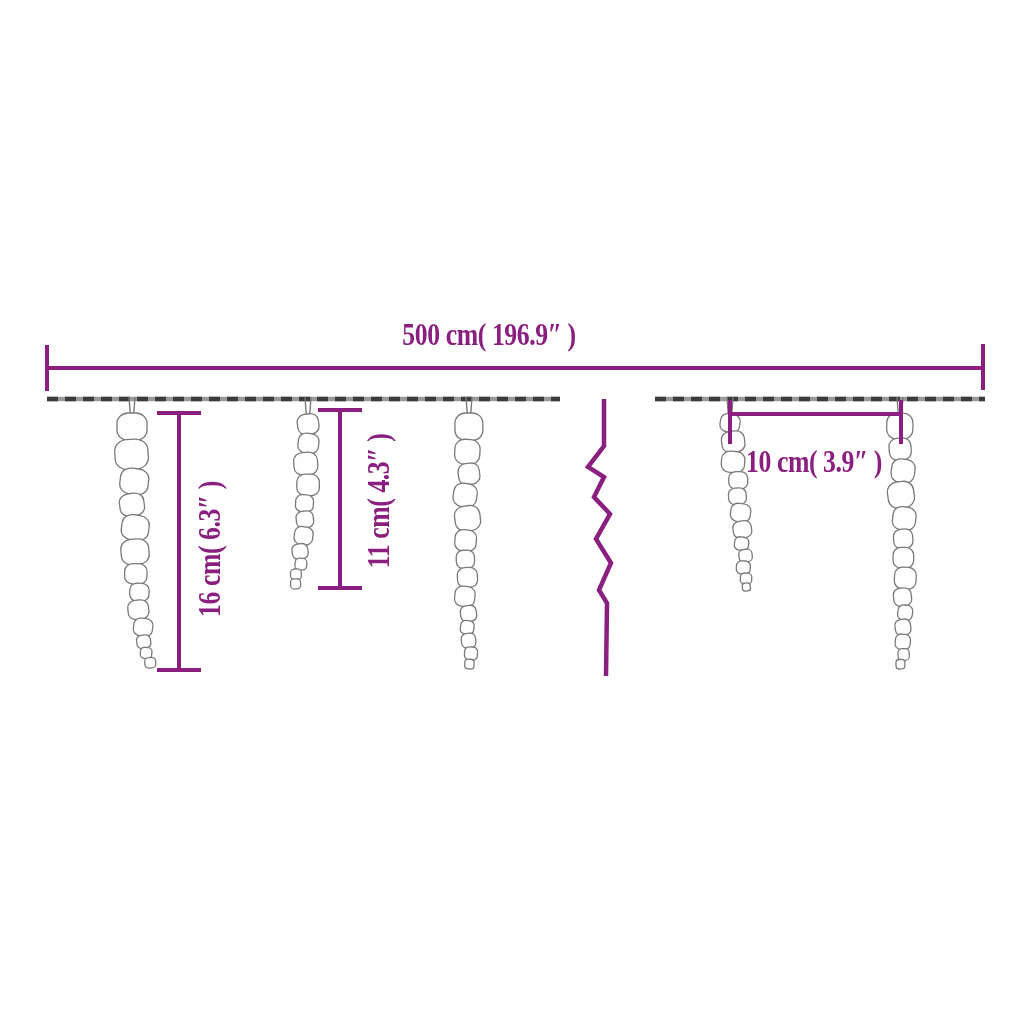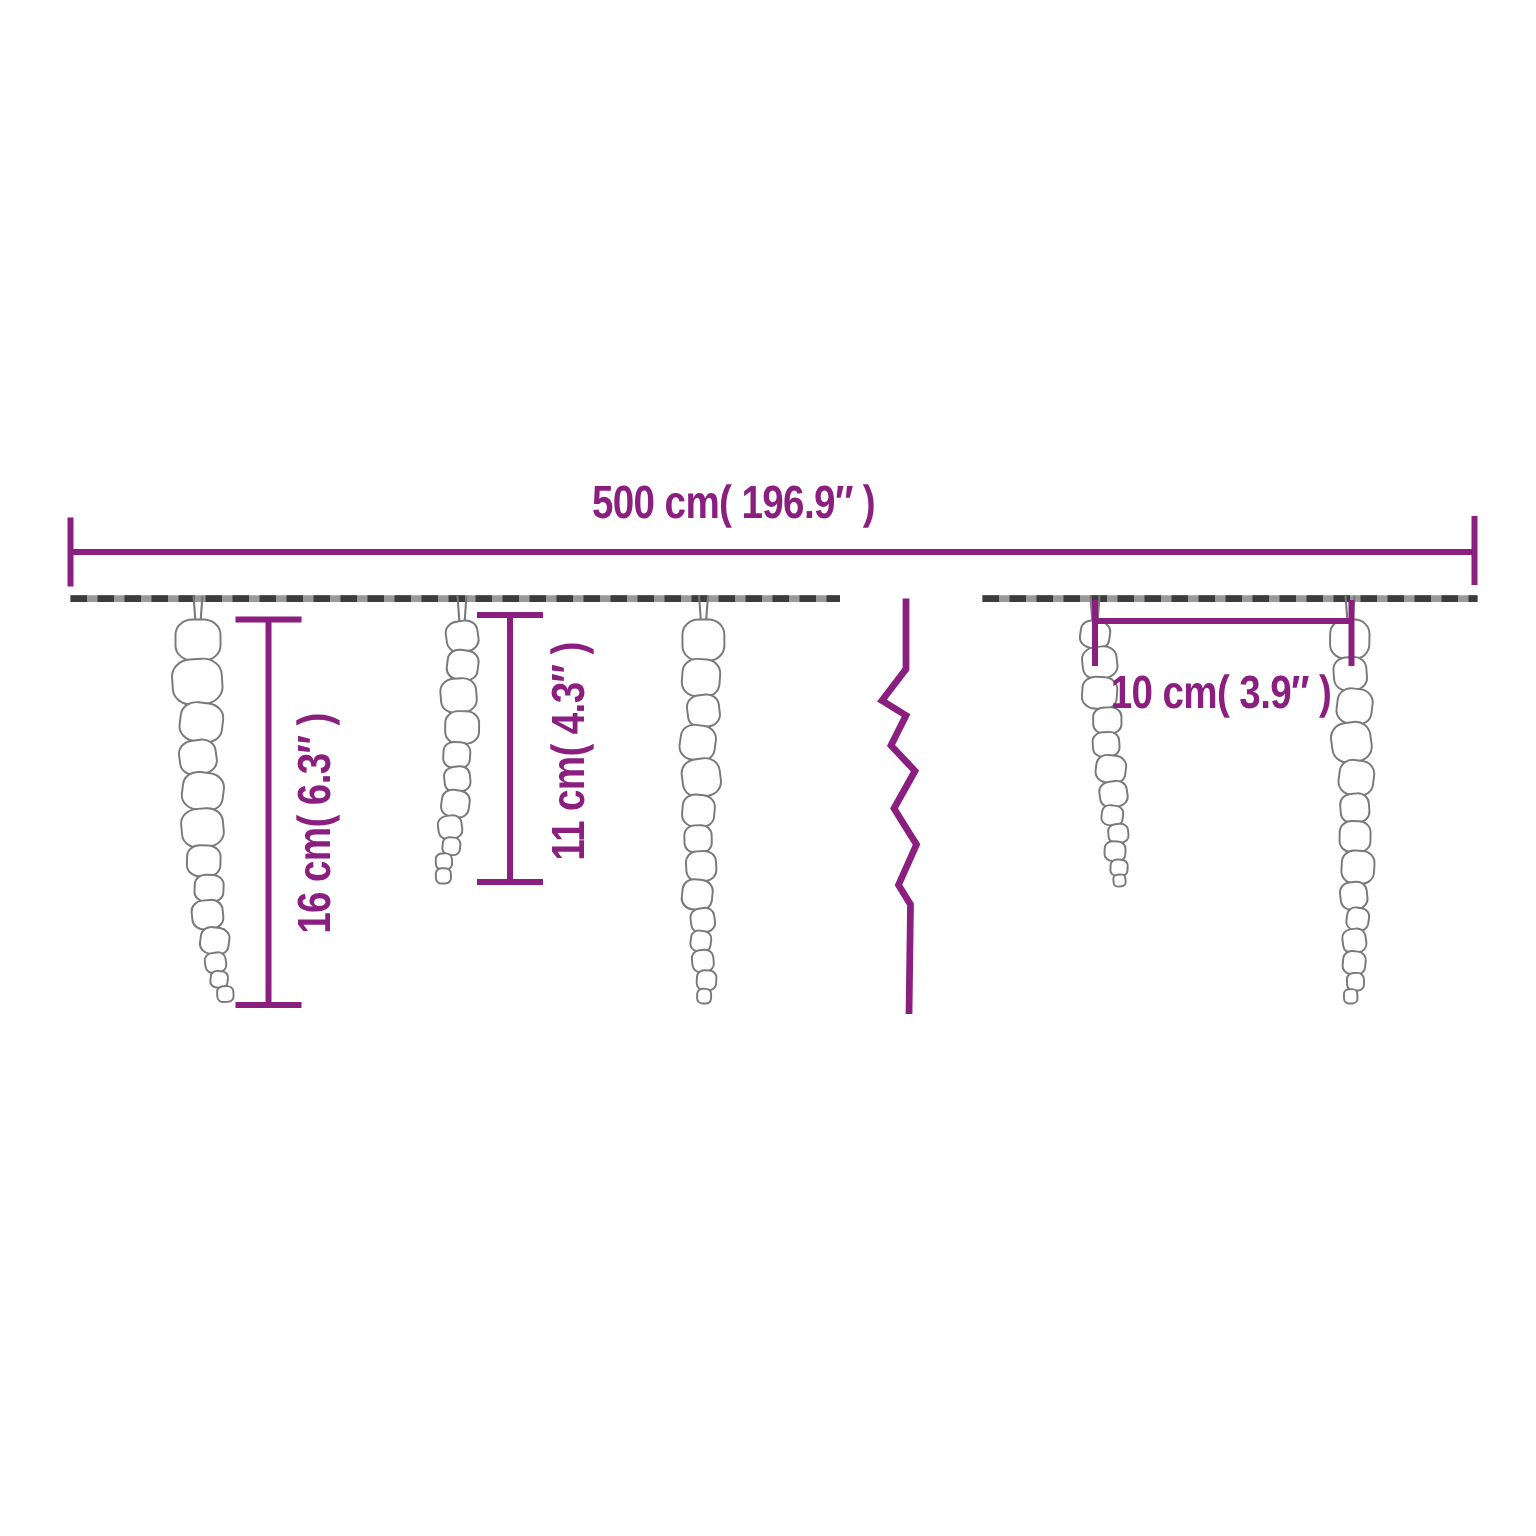--- a/index.html
+++ b/index.html
@@ -5,21 +5,21 @@
   :root{
     --accent:#8a1f80;
     --bg:#ffffff;
   }
   html,body{margin:0;padding:0;background:#fff;}
   .stage{
     position:relative;
     width:1024px;height:900px;
     background:var(--bg);
     overflow:hidden;
-    font-family:Liberation Sans, sans-serif;
+    font-family:Liberation Serif, serif;
   }
   .dim-label{
     position:absolute;
     font-weight:700;
     font-size:31px;
     letter-spacing:-0.5px;
     color:var(--accent);
     white-space:nowrap;
     transform-origin:center center;
   }

